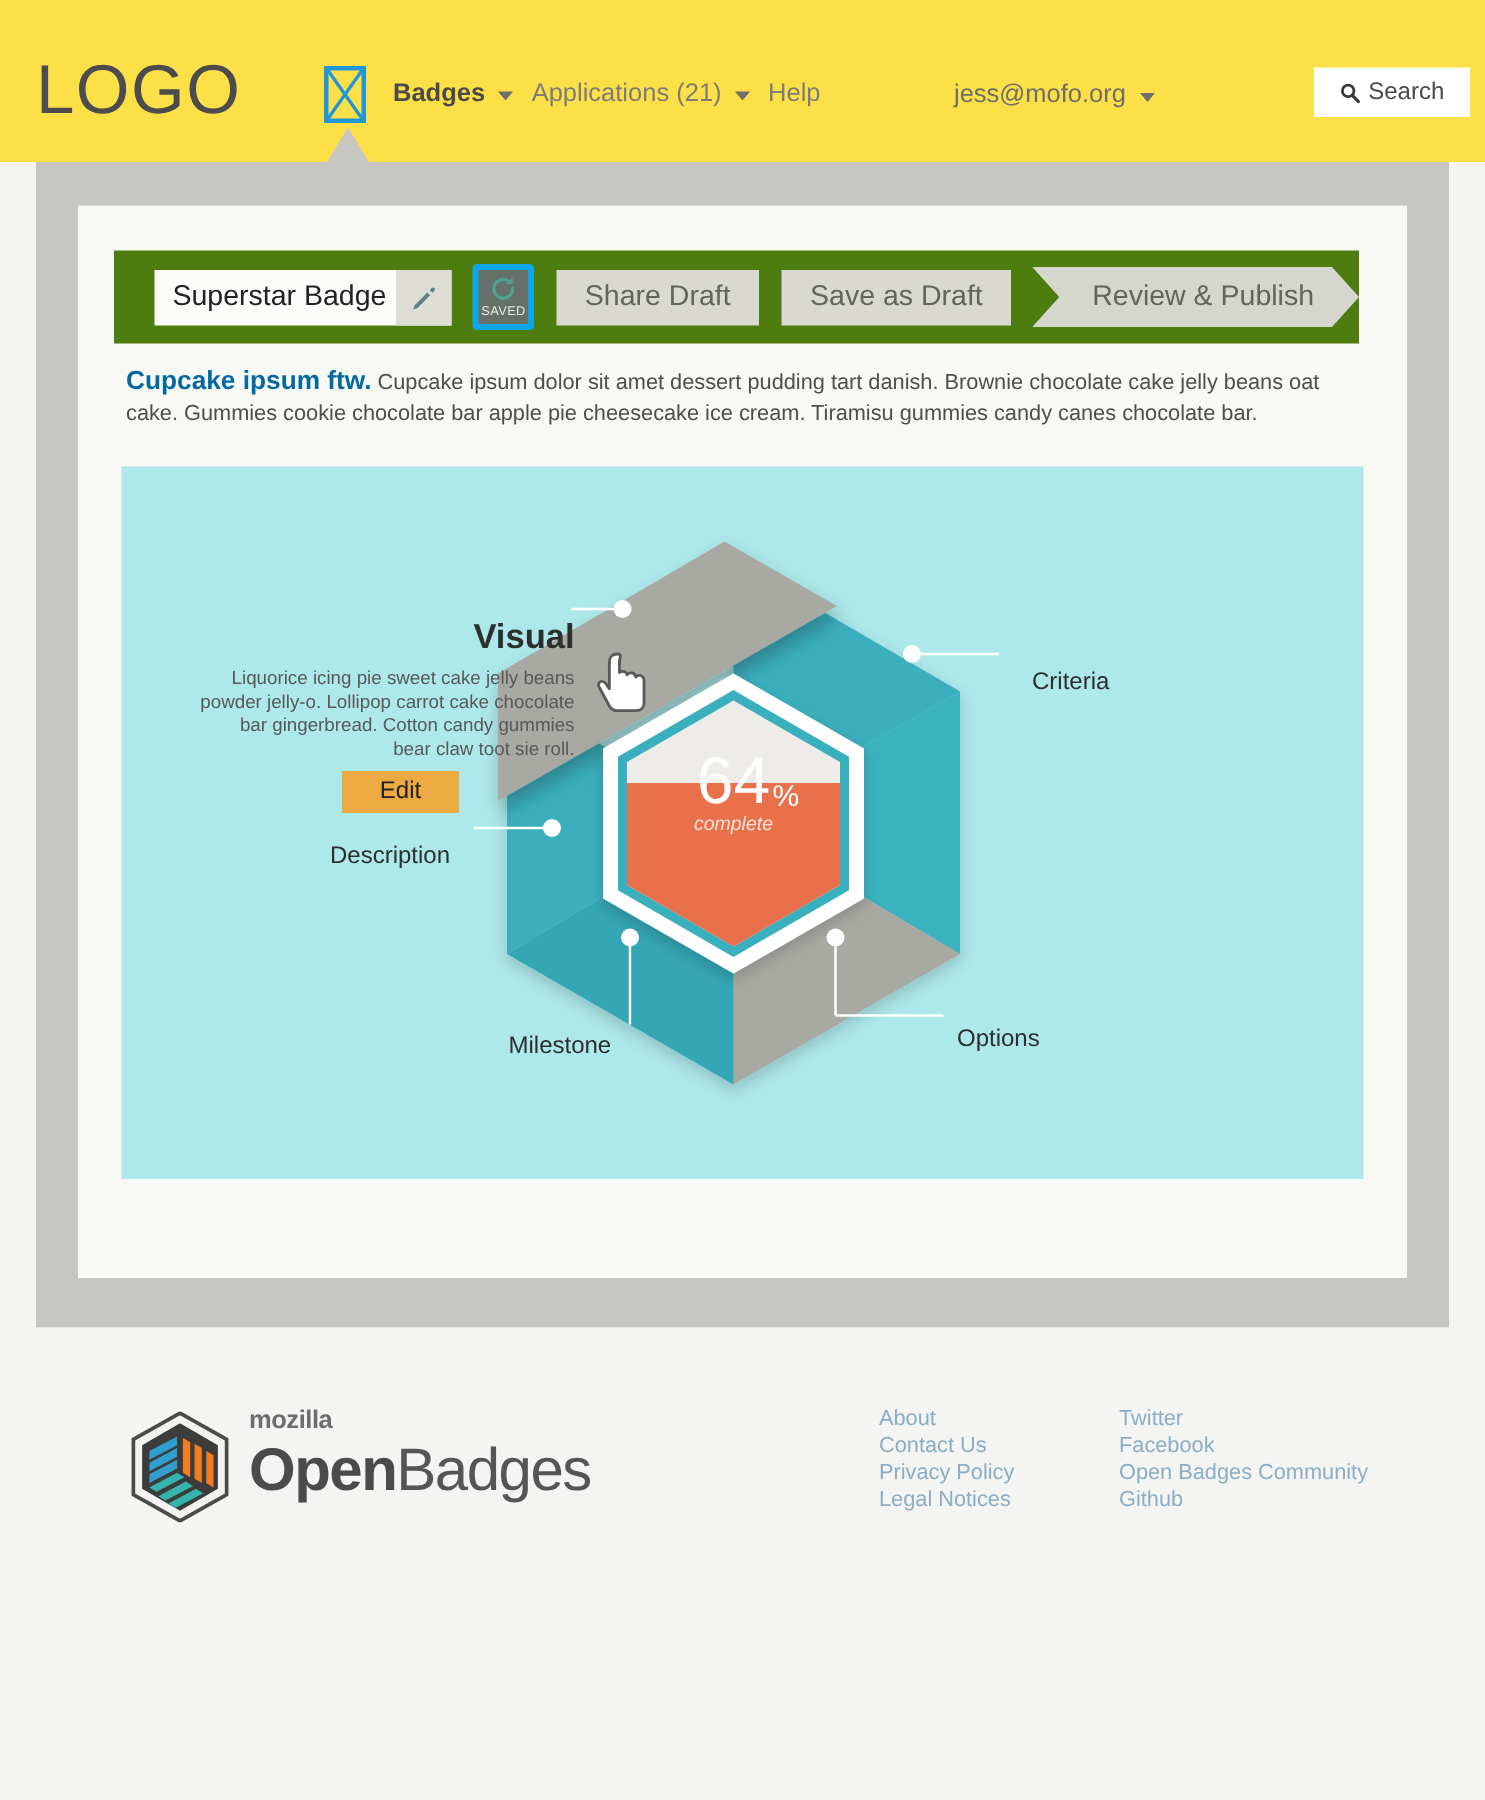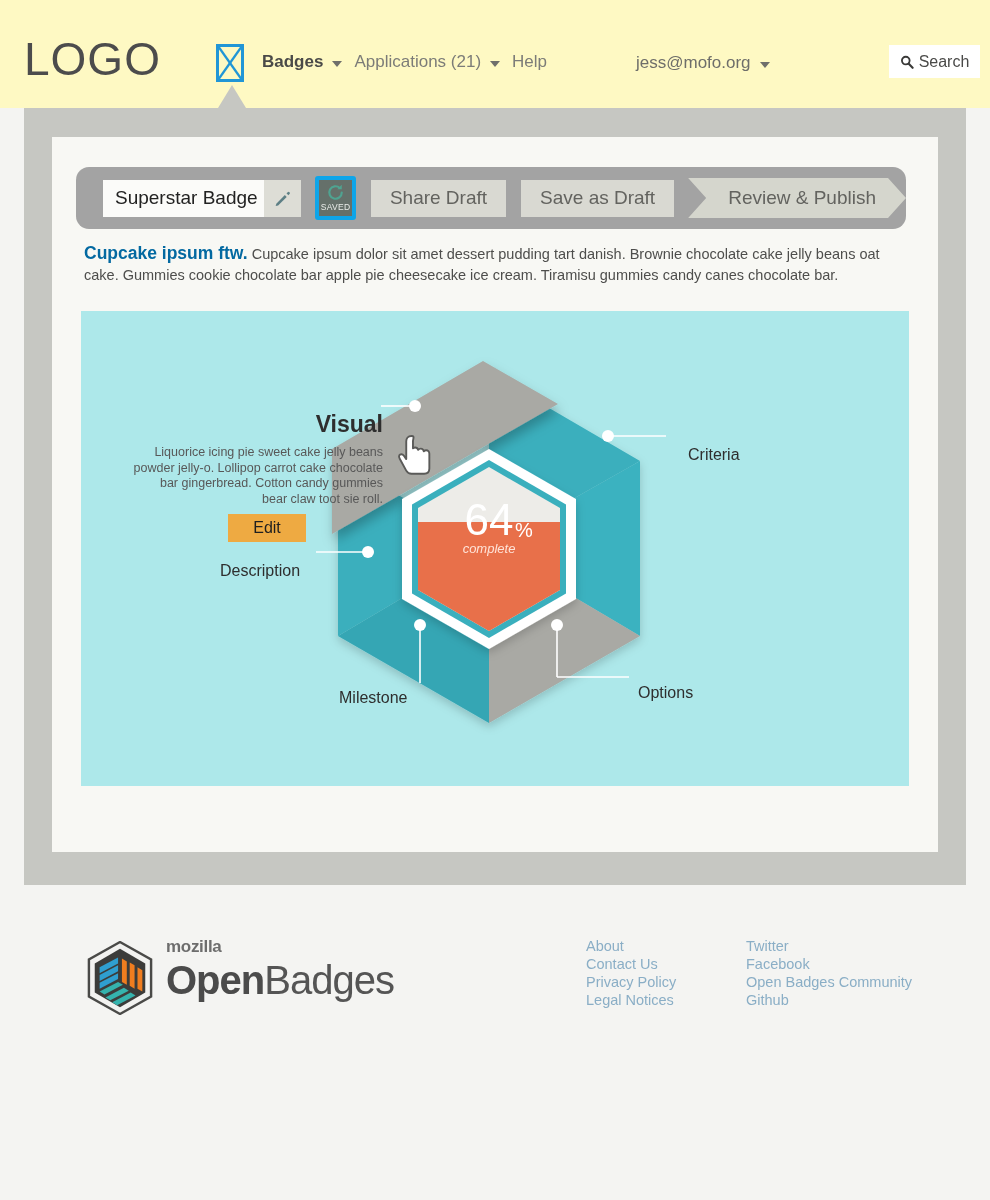--- a/index.html
+++ b/index.html
@@ -14,21 +14,21 @@
     font-family: "Liberation Sans", sans-serif;
     background: #f4f4f2;
     position: relative;
   }
 
   
   .navbar {
     position: absolute;
     left: 0; top: 0;
     width: 990px; height: 108px;
-    background: #fef9c3;
+    background: #fde047;
     padding-left: 36px;
   }
 
   .logo-text {
     position: absolute;
     left: 24px; top: 32px;
     font-size: 46px;
     font-weight: 400;
     letter-spacing: 1px;
     color: #4c4c4c;
@@ -75,21 +75,21 @@
     position: absolute;
     left: 636px; top: 53px;
     display: flex;
     align-items: center;
   }
   .nav-user .nav-link { font-size: 17px; color: #6e6e6a; }
 
   .search-box {
     position: absolute;
     right: 10px; top: 45px;
-    width: 91px; height: 33px;
+    width: 104px; height: 33px;
     background: #ffffff;
     display: flex;
     align-items: center;
     justify-content: center;
     gap: 5px;
   }
   .search-box .s-label { font-size: 16px; color: #4a4a48; }
   .search-ico { width: 14px; height: 14px; display:block; }
 
   .nav-pointer {
@@ -114,24 +114,23 @@
     left: 52px; top: 137px;
     width: 886px; height: 715px;
     background: #f8f8f4;
   }
 
   
   .toolbar {
     position: absolute;
     left: 76px; top: 167px;
     width: 830px; height: 62px;
-    background: #a3a3a3;
-    display: flex;
-    align-items: center;
-    border-radius: 13px;
+    background: #4d7c0f;
+    display: flex;
+    align-items: center;
   }
 
   .title-field {
     margin-left: 27px;
     width: 220px; height: 37px;
     background: #fbfbf9;
     display: flex;
     align-items: center;
     justify-content: space-between;
   }

